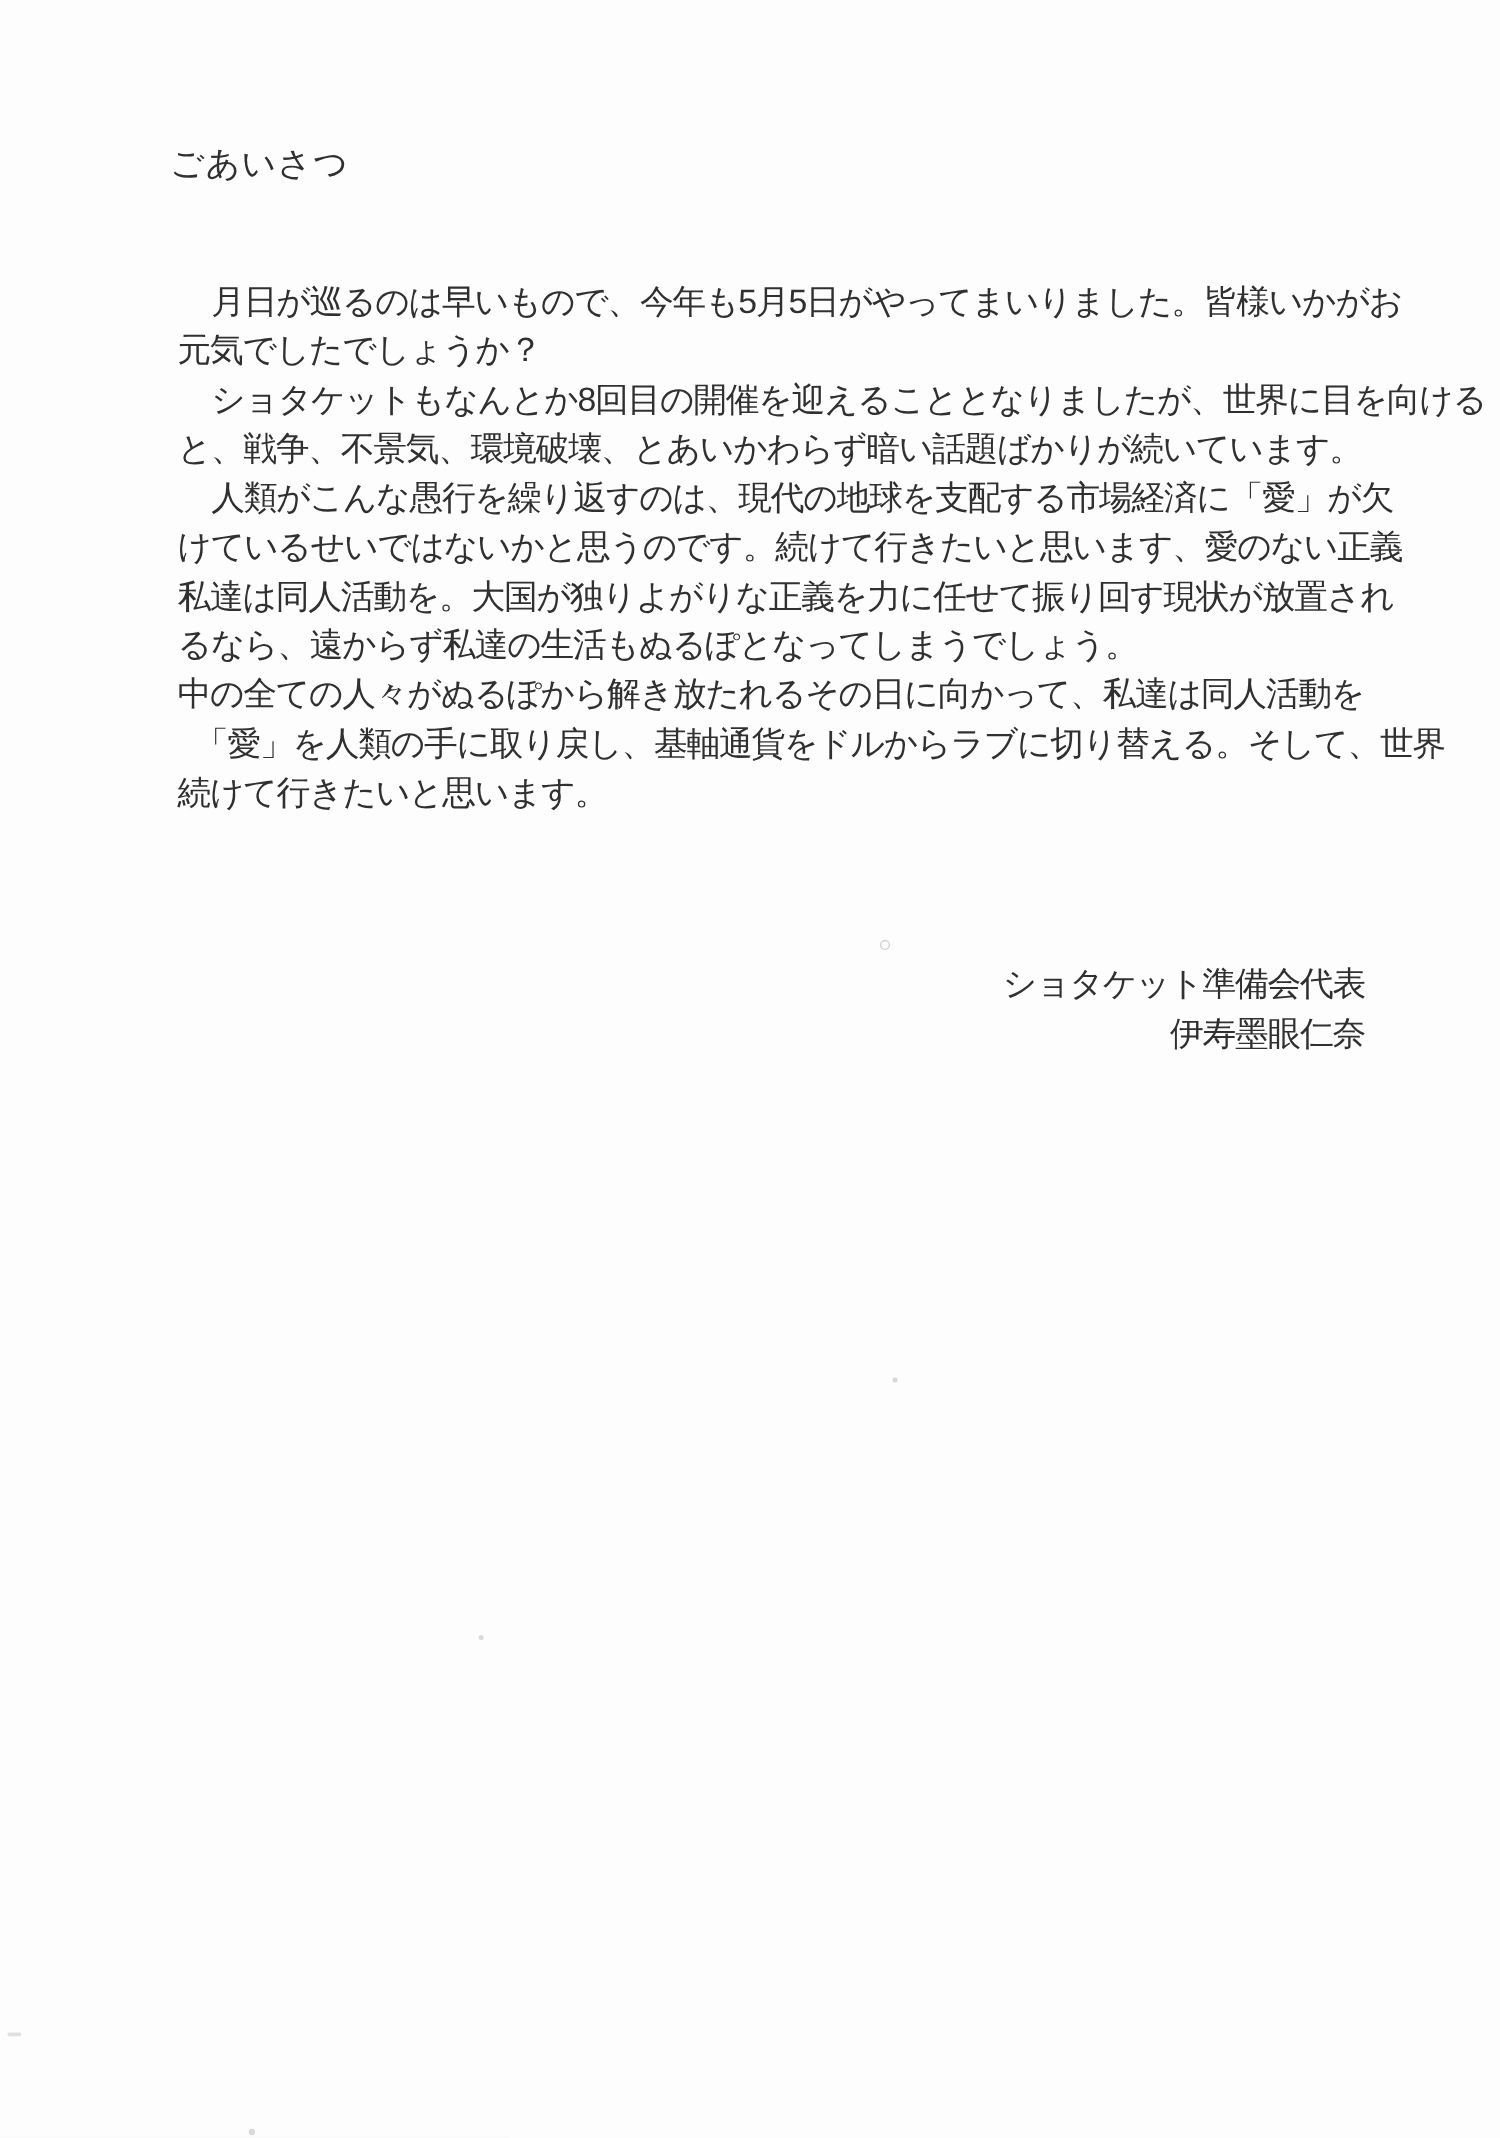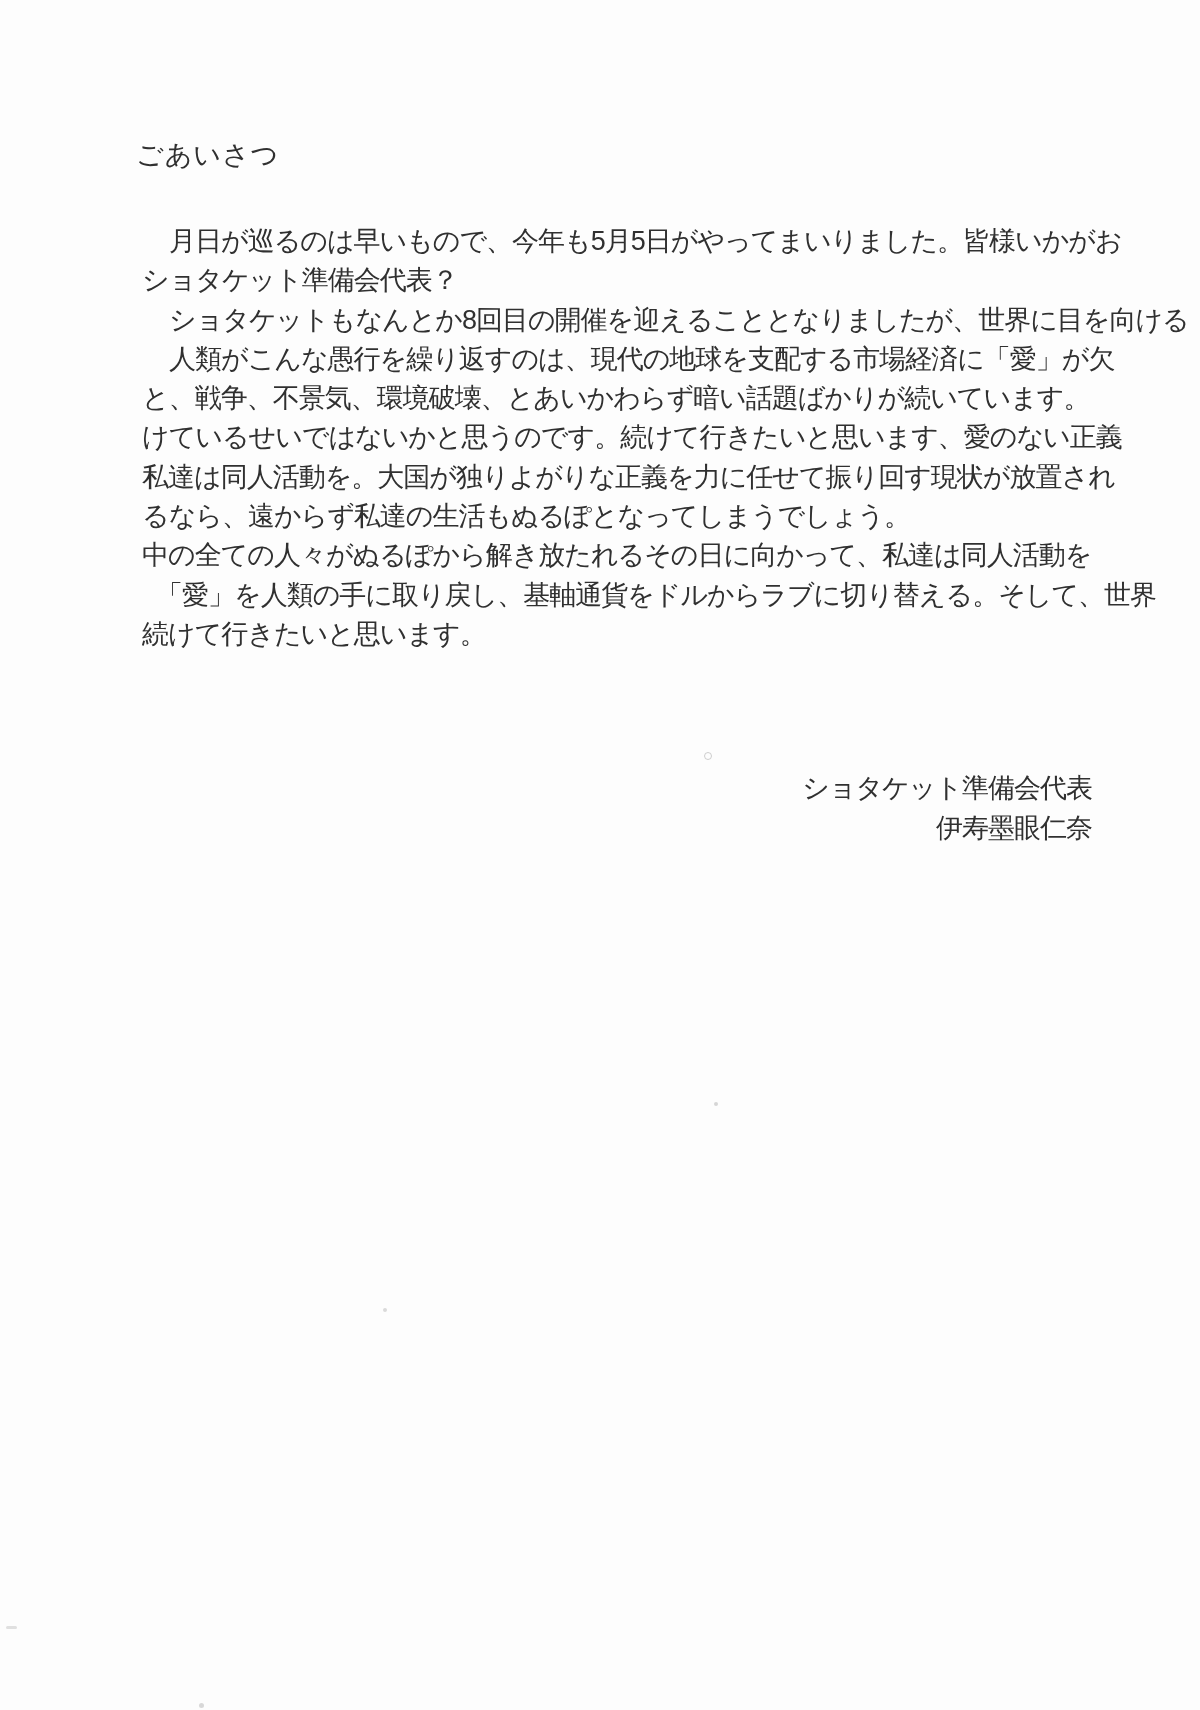--- a/index.html
+++ b/index.html
@@ -14,21 +14,21 @@
   }
   .page{
     position:relative;
     width:1200px;height:1710px;
     background:var(--paper);
     color:var(--ink);
     overflow:hidden;
   }
   .title{
     position:absolute;
-    left:136px;top:136px;
+    left:136px;top:112px;
     margin:0;
     font-size:27px;
     font-weight:normal;
     line-height:39.3px;
     letter-spacing:1px;
     white-space:nowrap;
   }
   .body-block{
     position:absolute;
     left:130px;top:222px;
@@ -64,26 +64,26 @@
 </head>
 <body>
 
 <div class="page">
 
   <h1 class="title">ごあいさつ</h1>
 
   <div class="body-block">
 
     <div class="line indent">月日が巡るのは早いもので、今年も5月5日がやってまいりました。皆様いかがお</div>
-    <div class="line">ショタケット準備会代表？</div>
+    <div class="line">元気でしたでしょうか？</div>
 
     <div class="line indent">ショタケットもなんとか8回目の開催を迎えることとなりましたが、世界に目を向ける</div>
+    <div class="line">と、戦争、不景気、環境破壊、とあいかわらず暗い話題ばかりが続いています。</div>
+
     <div class="line indent">人類がこんな愚行を繰り返すのは、現代の地球を支配する市場経済に「愛」が欠</div>
-
-    <div class="line">と、戦争、不景気、環境破壊、とあいかわらず暗い話題ばかりが続いています。</div>
     <div class="line">けているせいではないかと思うのです。続けて行きたいと思います、愛のない正義</div>
     <div class="line">私達は同人活動を。大国が独りよがりな正義を力に任せて振り回す現状が放置され</div>
     <div class="line">るなら、遠からず私達の生活もぬるぽとなってしまうでしょう。</div>
 
     <div class="line">中の全ての人々がぬるぽから解き放たれるその日に向かって、私達は同人活動を</div>
     <div class="line indent-bracket">「愛」を人類の手に取り戻し、基軸通貨をドルからラブに切り替える。そして、世界</div>
     <div class="line">続けて行きたいと思います。</div>
 
     <div class="spacer-2"></div>
 

